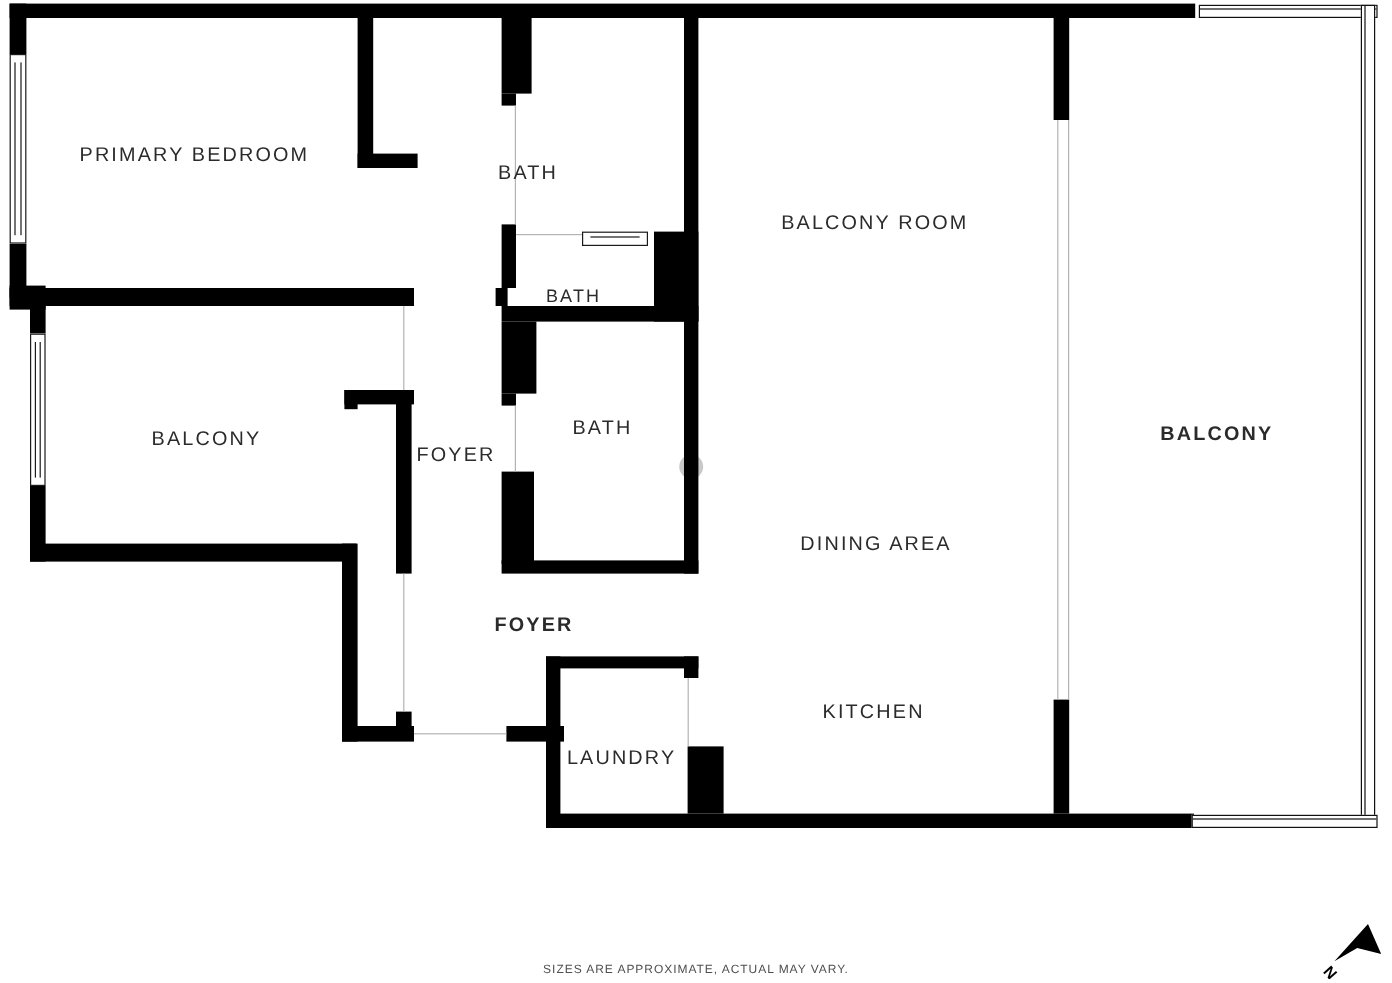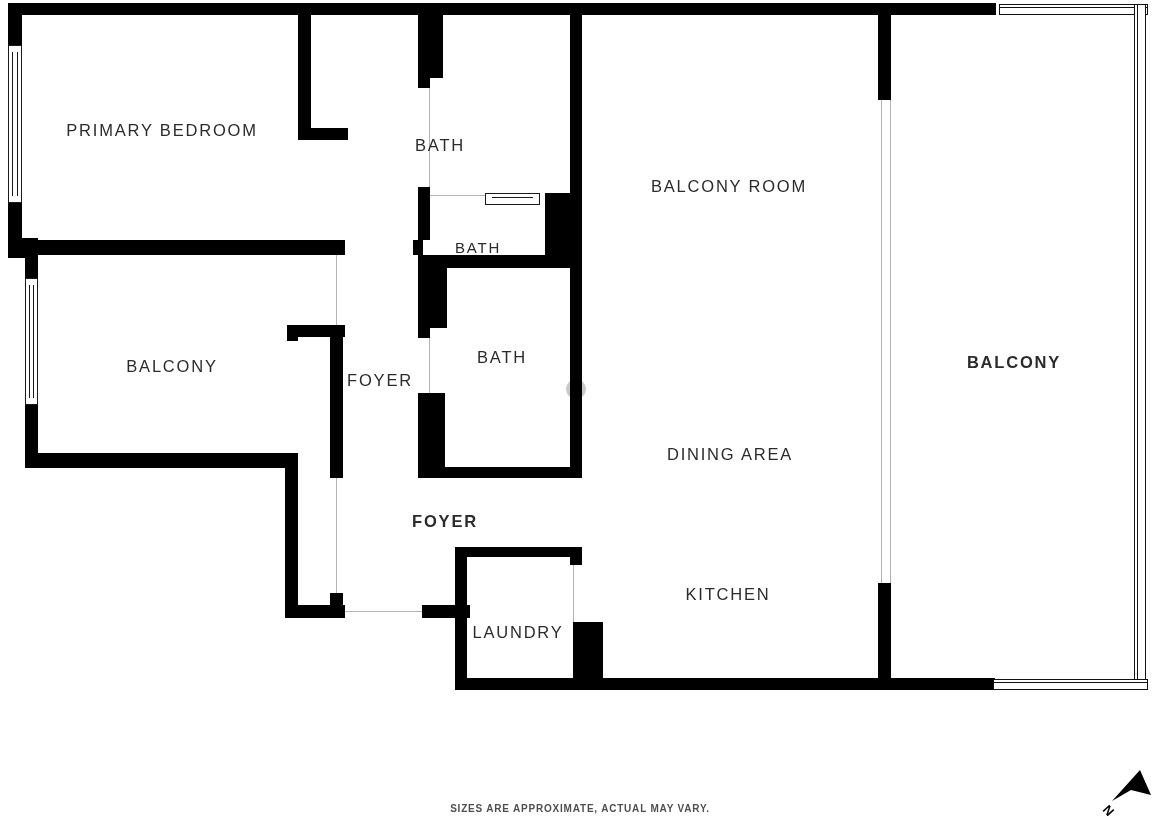--- a/index.html
+++ b/index.html
@@ -17,21 +17,21 @@
   .rail-h:after{content:"";position:absolute;left:0;right:0;top:2px;border-top:1px solid #111111;}
   .rail-v:after{content:"";position:absolute;top:0;bottom:0;left:2px;border-left:1px solid #111111;}
   .room-label{
     position:absolute;transform:translate(-50%,-50%);
     font-size:16.5px;letter-spacing:1.8px;font-weight:500;color:#2b2b2b;white-space:nowrap;
   }
   .room-label.small{font-size:15px;}
   .watermark{position:absolute;width:20px;height:20px;border-radius:50%;background:#c9c9c9;}
   #footer{
     position:absolute;left:50%;top:808px;transform:translate(-50%,-50%);
-    font-size:10px;letter-spacing:0.8px;color:#4f4f4f;font-weight:700;white-space:nowrap;
+    font-size:10px;letter-spacing:0.8px;color:#4f4f4f;font-weight:400;white-space:nowrap;
   }
   #compass{position:absolute;left:1090px;top:758px;}
 </style>
 </head>
 <body>
 
 <div id="canvas">
 
   <div class="watermark" style="left:566px;top:379px;"></div>
 

